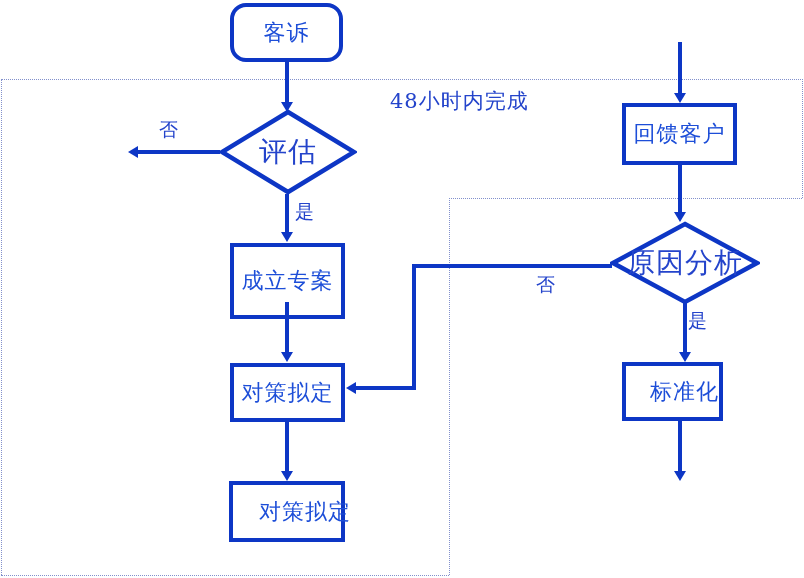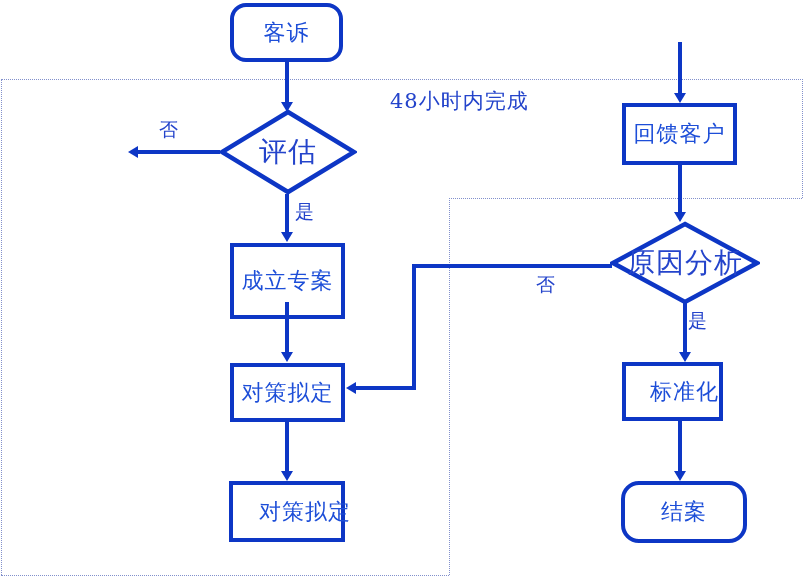--- a/index.html
+++ b/index.html
@@ -108,23 +108,20 @@
   <div class="head-down" style="left:679px;top:352px;"></div>
   <div class="edge-label" style="left:688px;top:308px;">是</div>
 
   <div class="node" style="left:622px;top:362px;width:101px;height:59px;justify-content:flex-end;">
     <span>标准化</span>
   </div>
 
   <div class="vline" style="left:678px;top:421px;height:50px;"></div>
   <div class="head-down" style="left:674px;top:471px;"></div>
 
-  <div class="node terminator" style="left:621px;top:481px;width:126px;height:62px;border-radius:18px;">
-    <span>结案</span>
-  </div>
 
   <div class="hline" style="left:412px;top:264px;width:200px;"></div>
   <div class="vline" style="left:412px;top:264px;height:126px;"></div>
   <div class="hline" style="left:356px;top:386px;width:60px;"></div>
   <div class="head-left" style="left:346px;top:382px;"></div>
   <div class="edge-label" style="left:536px;top:272px;">否</div>
 
 </div>
 
 </body></html>

